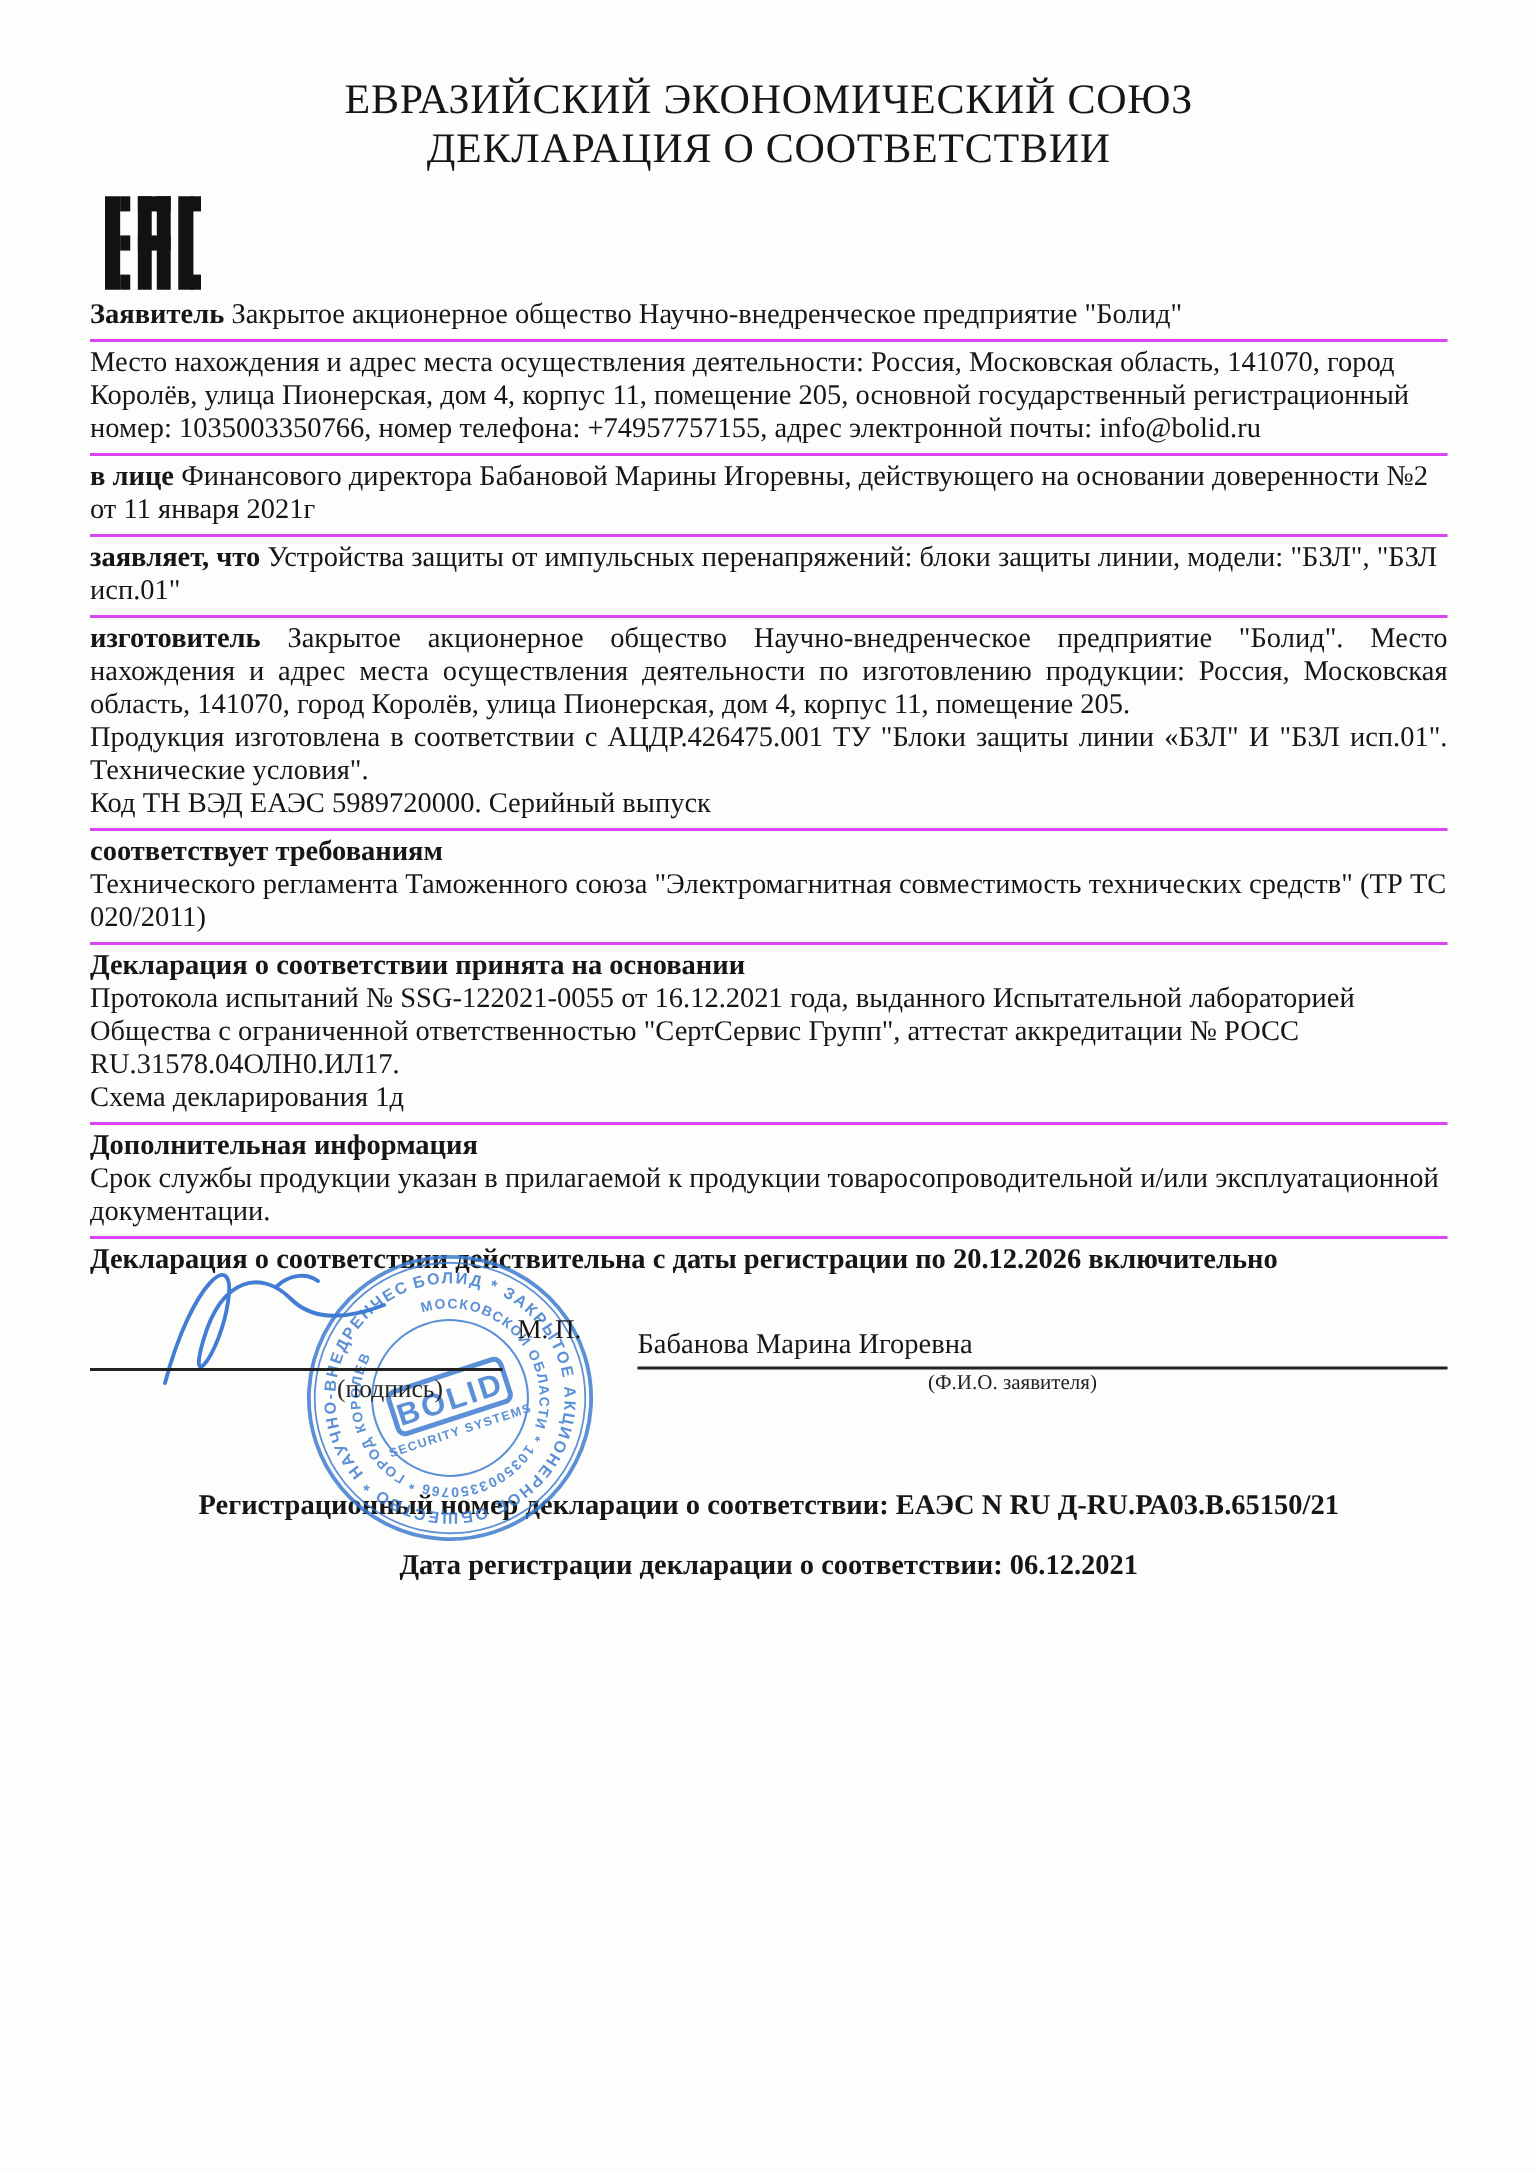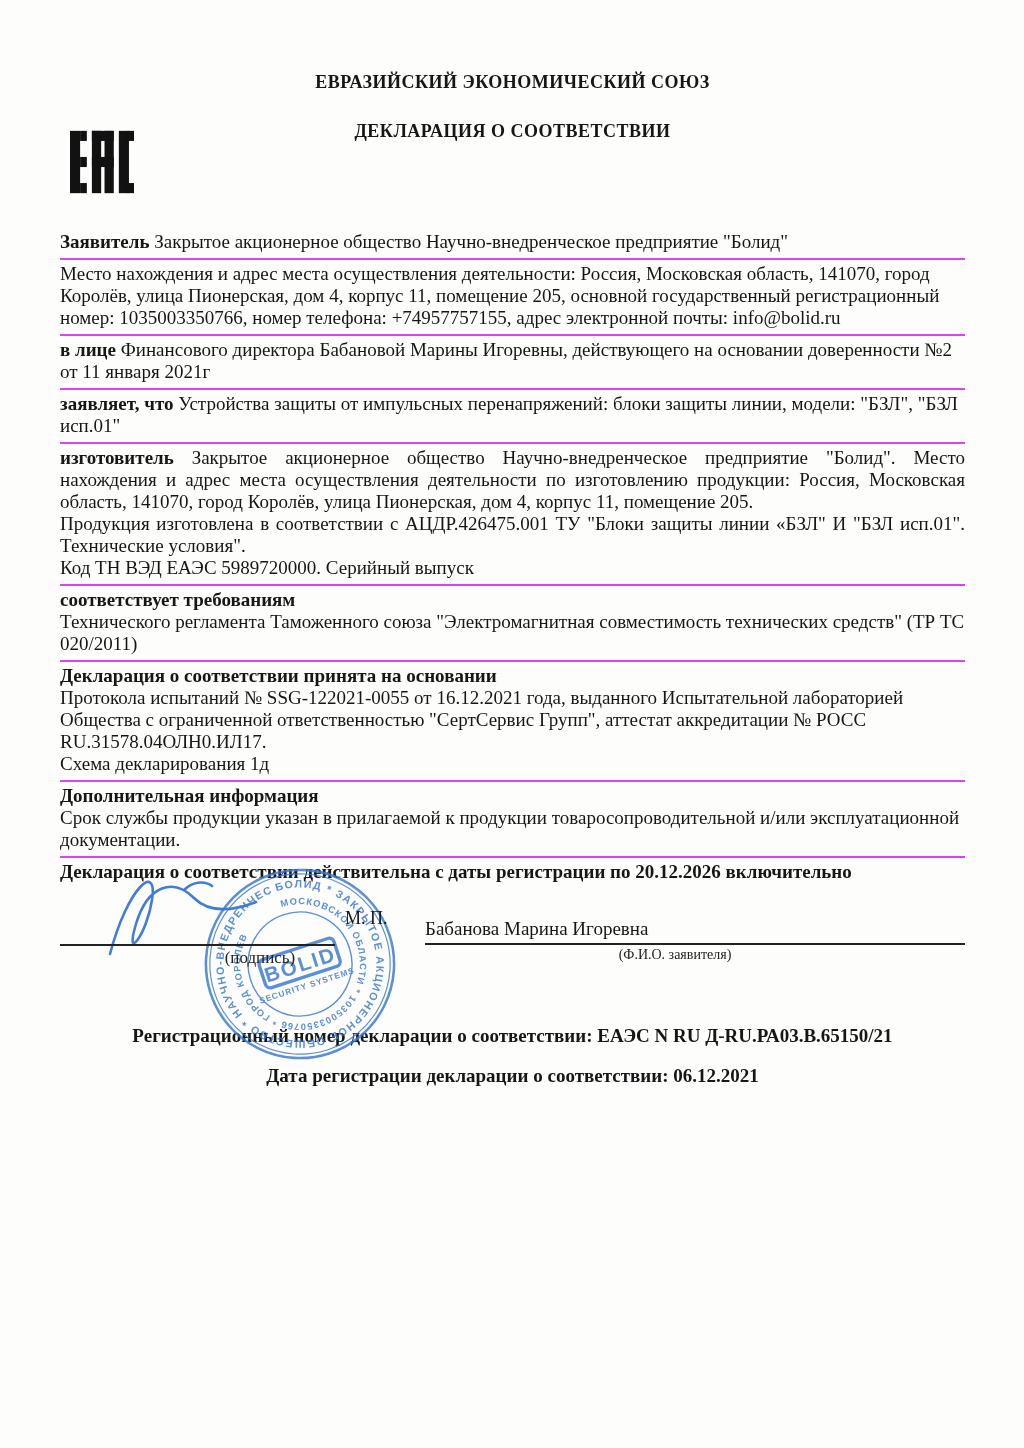--- a/index.html
+++ b/index.html
@@ -12,25 +12,25 @@
     overflow:hidden;
     box-sizing:border-box;
   }
   .content{
     position:relative;
     padding:50px 59px 0 60px;
     box-sizing:border-box;
   }
   .doc-title{
     text-align:center;
-    font-weight:bold;
-    font-size:18px;
+    font-weight:normal;
+    font-size:28px;
     line-height:33px;
     letter-spacing:.5px;
-    margin:16px;
+    margin:0;
   }
   .eac-mark{
     position:absolute;
     left:70px;top:124px;
     width:64px;height:76px;
   }
   .sr-only{position:absolute;width:1px;height:1px;overflow:hidden;clip:rect(0 0 0 0);}
   .sec{
     font-size:19px;
     line-height:22px;

